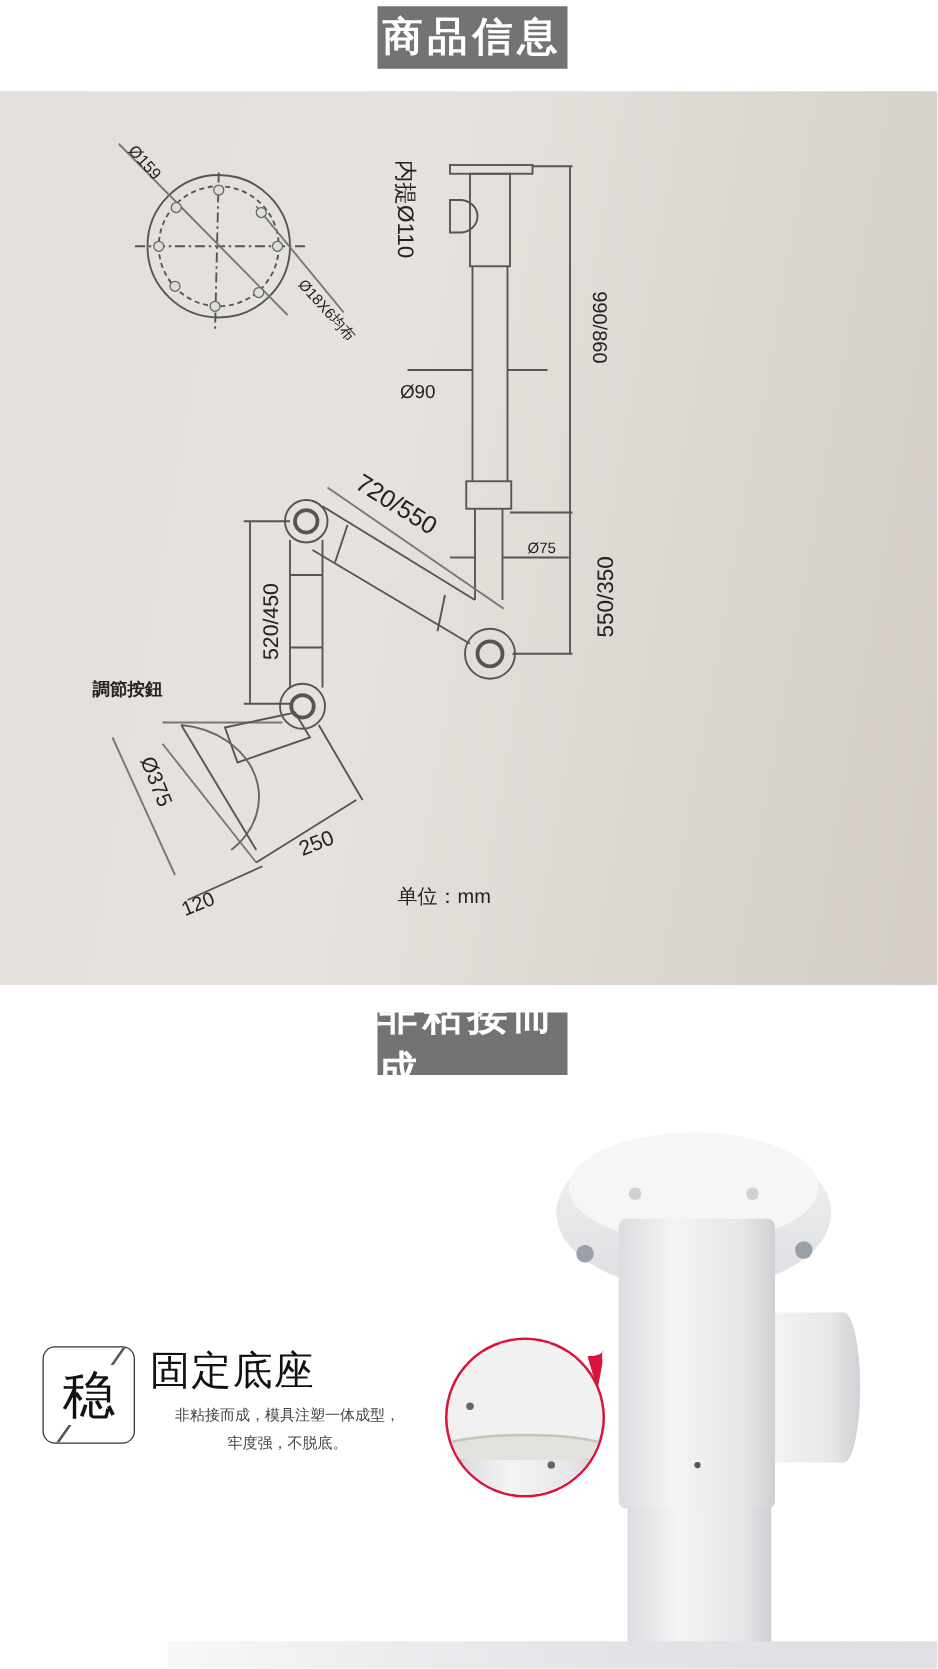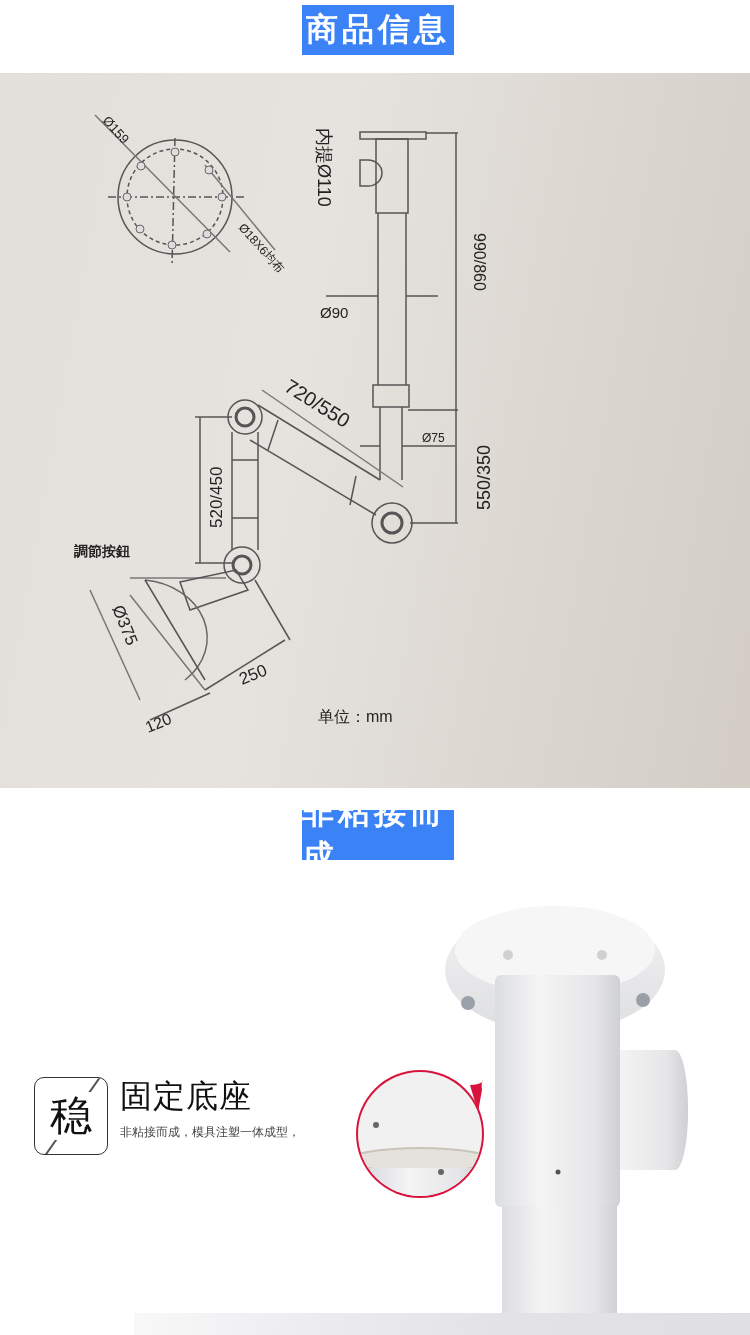--- a/index.html
+++ b/index.html
@@ -1,20 +1,20 @@
 <!DOCTYPE html>
 <html><head>
 <meta charset="utf-8">
 <style>
   html, body { margin: 0; padding: 0; background: #ffffff; }
   body { width: 750px; height: 1335px; position: relative; overflow: hidden;
          font-family: "DejaVu Sans", "Liberation Sans", sans-serif; }
   .section-title {
     position: absolute; left: 302px; width: 152px; height: 50px;
-    background: #3b82f6; color: #ffffff;
+    background: #737373; color: #ffffff;
     font-family: "DejaVu Serif", "Liberation Serif", serif;
     font-size: 32px; font-weight: bold; letter-spacing: 4px;
     display: flex; align-items: center; justify-content: center;
   }
   #title-info { top: 5px; }
   #title-detail { top: 810px; height: 50px; }
   .drawing {
     position: absolute; left: 0; top: 73px; width: 750px; height: 715px;
     background: linear-gradient(100deg, #e3dfdb 0%, #e6e3de 40%, #dcd7d1 70%, #d3cdc6 100%);
   }
@@ -34,21 +34,21 @@
     transform: rotate(-55deg); left: -18px; top: 38px; z-index: 1;
   }
   .feature-icon .mask {
     position: absolute; left: 14px; top: 14px; width: 44px; height: 48px; background: #fff; z-index: 1;
   }
   .feature-title {
     position: absolute; left: 86px; top: 0; font-size: 32px; font-weight: normal; color: #111;
     letter-spacing: 1px;
   }
   .feature-desc {
-    position: absolute; left: 86px; top: 46px; width: 220px; font-size: 12px; line-height: 22px; color: #444;
+    position: absolute; left: 86px; top: 46px; width: 220px; font-size: 12px; line-height: 22px; color: #444; text-align: center;
   }
   .product-photo { position: absolute; left: 340px; top: 880px; width: 410px; height: 440px; }
   .bottom-strip {
     position: absolute; left: 134px; top: 1313px; width: 616px; height: 22px;
     background: linear-gradient(90deg, #f8f8f9 0%, #ececef 30%, #e3e3e7 60%, #e0e0e4 100%);
   }
 </style>
 </head>
 <body>
 
@@ -147,20 +147,21 @@
 
 <div class="feature">
   <div class="feature-icon">
     <div class="slash"></div>
     <div class="mask"></div>
     <span class="glyph">稳</span>
   </div>
   <div class="feature-title">固定底座</div>
   <div class="feature-desc">
     <div>非粘接而成，模具注塑一体成型，</div>
+    <div>牢度强，不脱底。</div>
   </div>
 </div>
 
 <div class="product-photo">
   <svg width="410" height="440" viewBox="0 0 410 440">
     <defs>
       <linearGradient id="tube" x1="0" x2="1" y1="0" y2="0">
         <stop offset="0" stop-color="#dcdde0"></stop>
         <stop offset="0.35" stop-color="#f4f4f5"></stop>
         <stop offset="0.8" stop-color="#e6e6e8"></stop>

